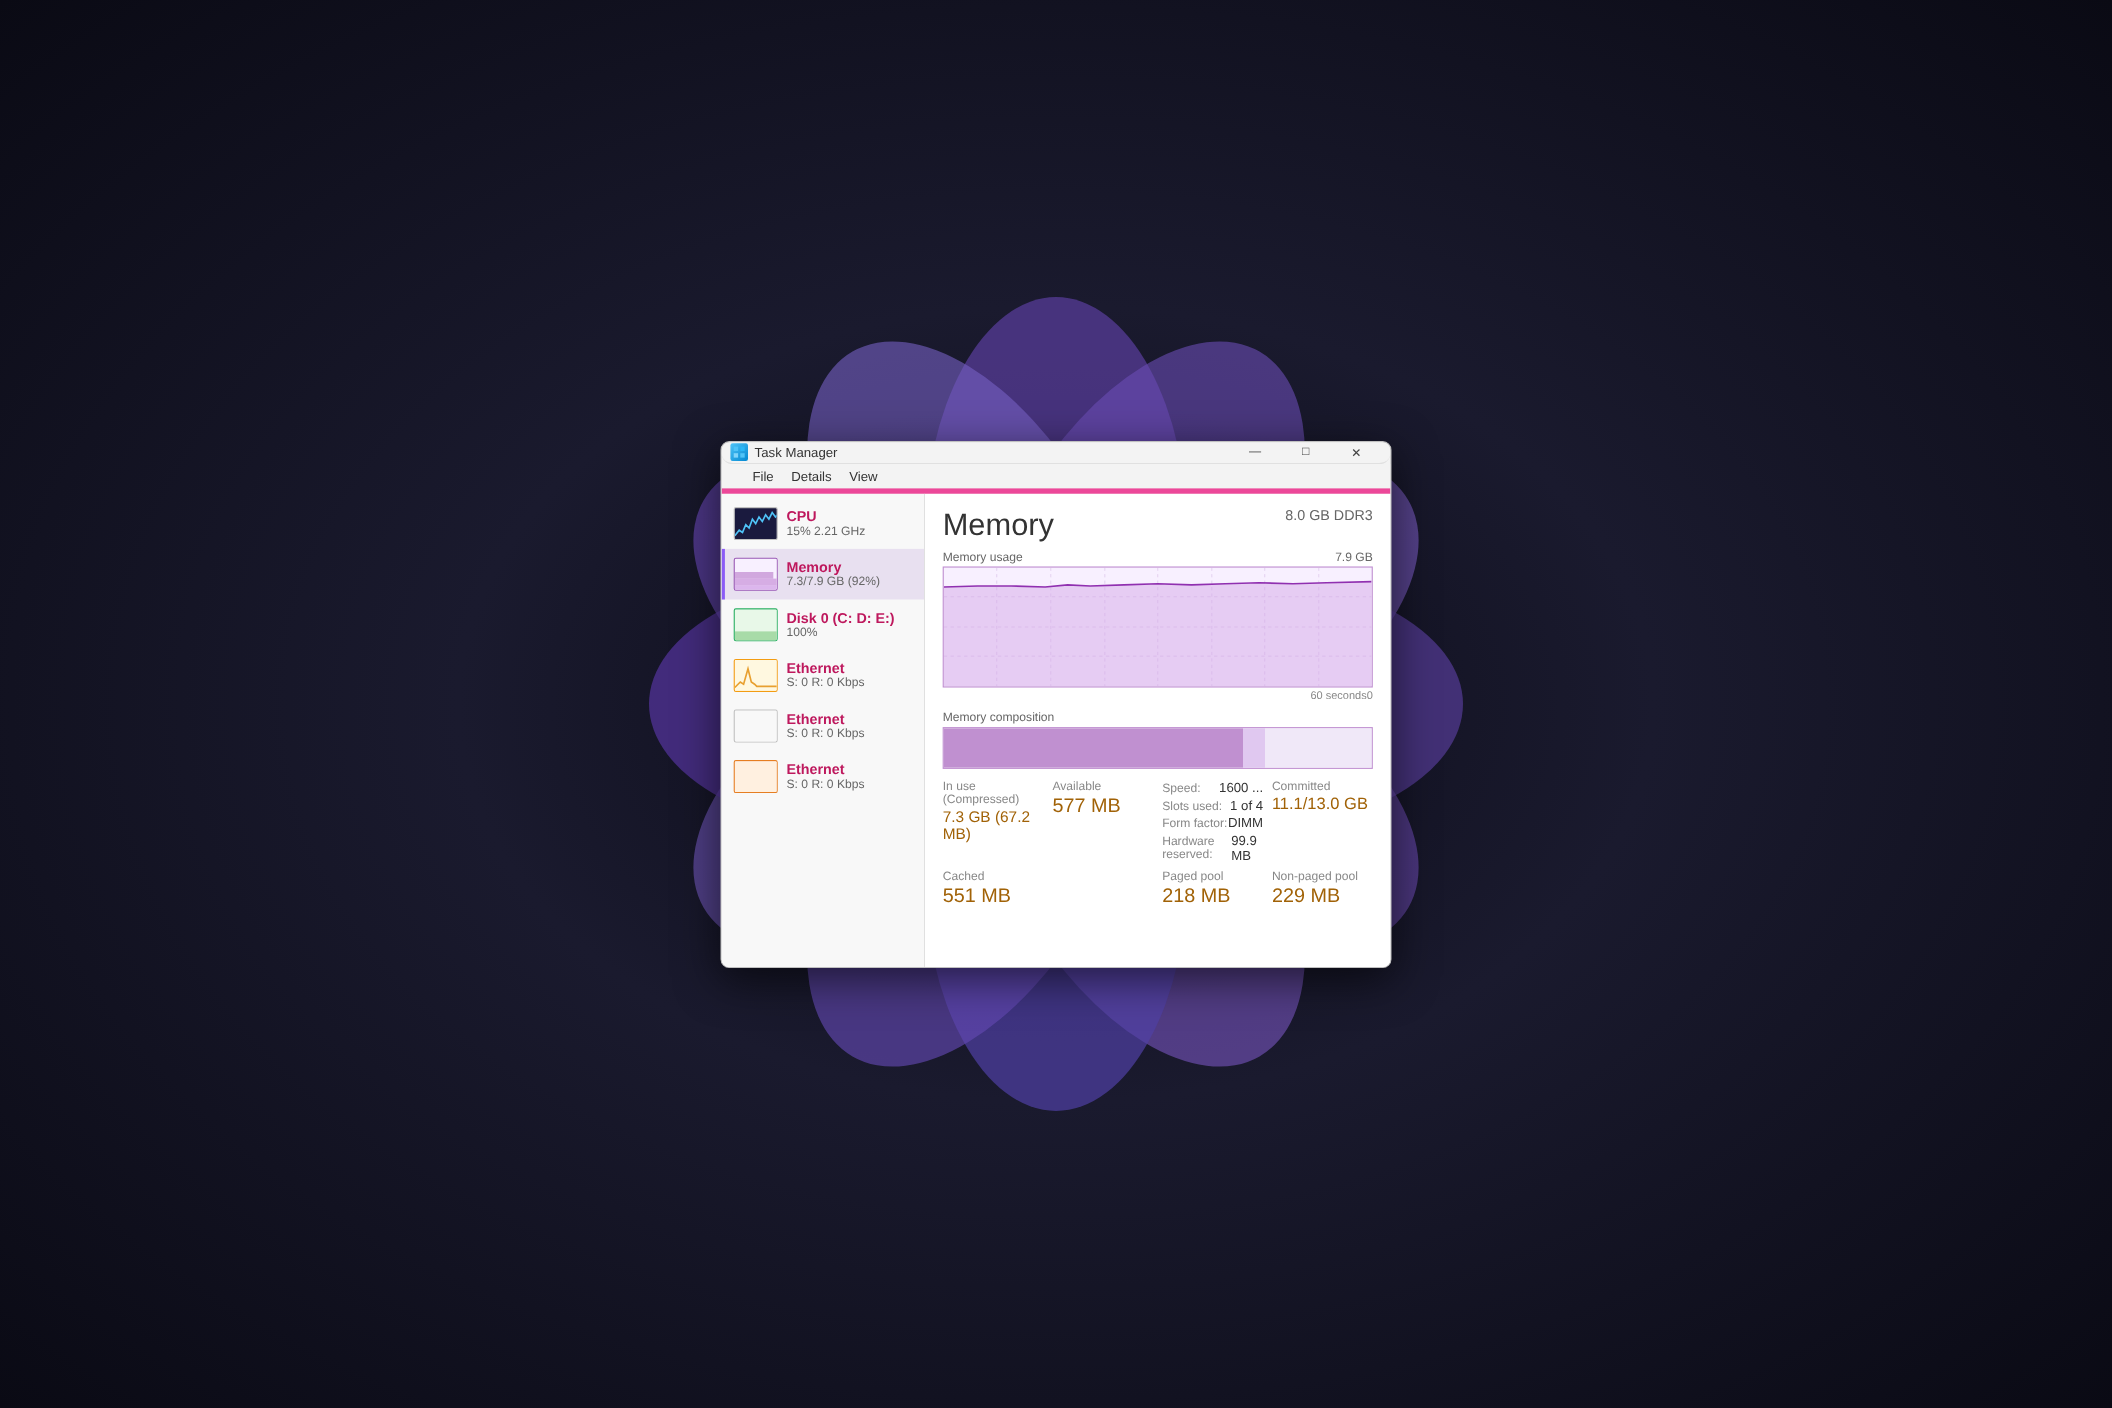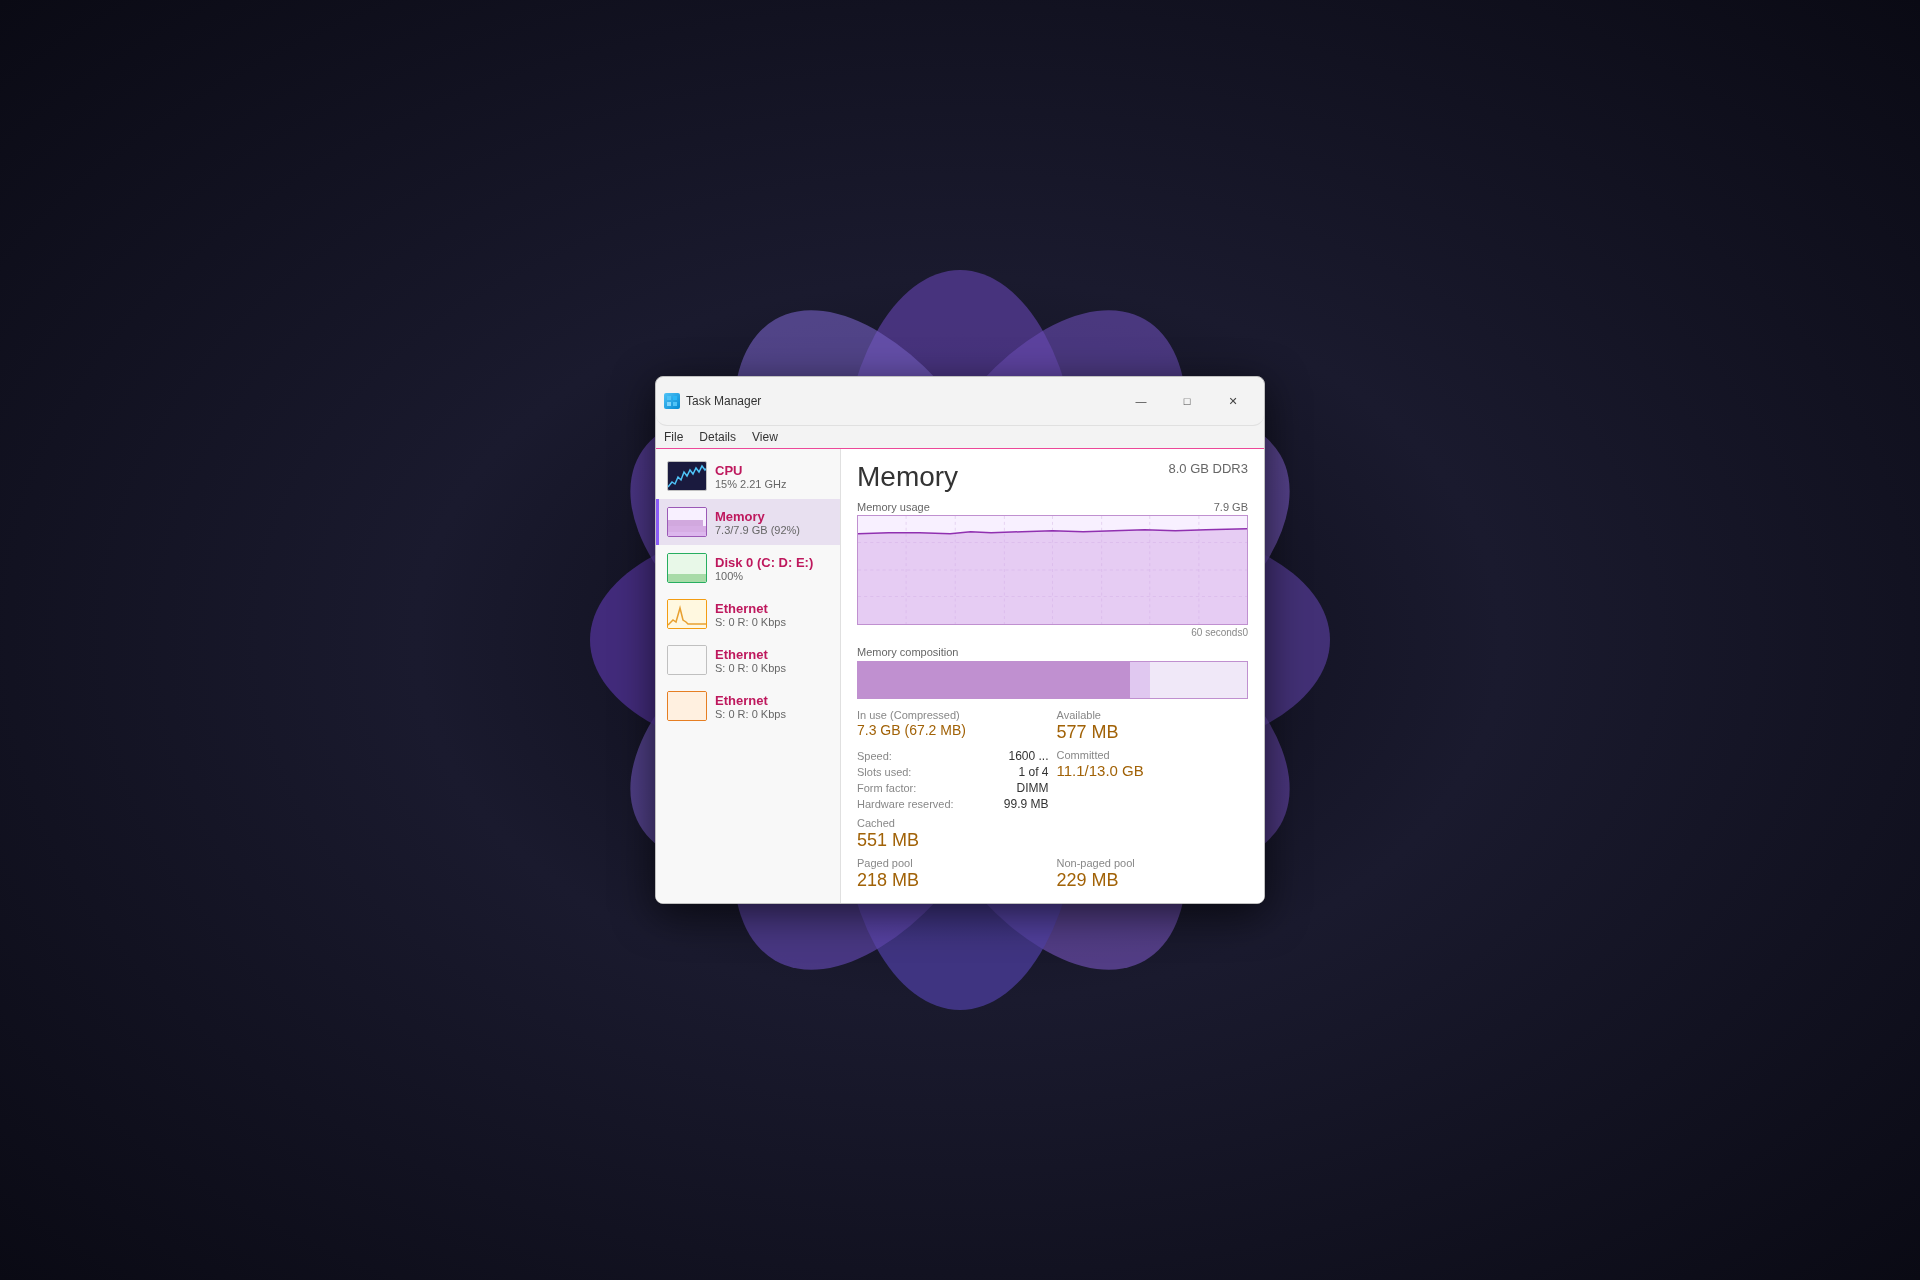--- a/index.html
+++ b/index.html
@@ -28,21 +28,21 @@
       background: #f3f3f3;
       border: 1px solid #c0c0c0;
       box-shadow: 0 10px 40px rgba(0,0,0,0.6);
       z-index: 10;
       border-radius: 8px;
       overflow: hidden;
     }
 
     .title-bar {
       background: #f3f3f3;
-      height: 49px;
+      height: 20px;
       display: flex;
       align-items: center;
       padding: 0 8px;
       border-bottom: 1px solid #e0e0e0;
       border-radius: 11px;
     }
 
     .title-bar-icon {
       width: 16px;
       height: 16px;
@@ -76,22 +76,22 @@
       font-size: 11px;
       color: #444;
       cursor: pointer;
       border: none;
       background: transparent;
     }
 
     .menu-bar {
       background: #f3f3f3;
       display: flex;
-      padding: 2px 0;
-      border-bottom: 1px solid #ec4899;
+      padding: 2px 20px;
+      border-bottom: 5px solid #ec4899;
       gap: 0;
     }
 
     .menu-item {
       font-size: 12px;
       padding: 2px 8px;
       color: #333;
       cursor: pointer;
       border-radius: 3px;
     }
@@ -532,21 +532,21 @@
       </div>
 
       <div class="composition-label">Memory composition</div>
 
       <div class="composition-bar">
         <div class="comp-in-use" style="width: 70%;"></div>
         <div class="comp-modified" style="width: 5%;"></div>
         <div class="comp-standby" style="width: 25%;"></div>
       </div>
 
-      <div style="display: grid; grid-template-columns: 1fr 1fr; gap: 6px 8px; margin-top: 10px;">
+      <div style="display: grid; grid-template-columns: 1fr 1fr 1fr 1fr; gap: 6px 8px; margin-top: 10px;">
 
         <div class="stat-group">
           <span class="stat-label">In use (Compressed)</span>
           <span class="stat-value" style="font-size:14px;">7.3 GB (67.2 MB)</span>
         </div>
 
         <div class="stat-group">
           <span class="stat-label">Available</span>
           <span class="stat-value">577 MB</span>
         </div>

